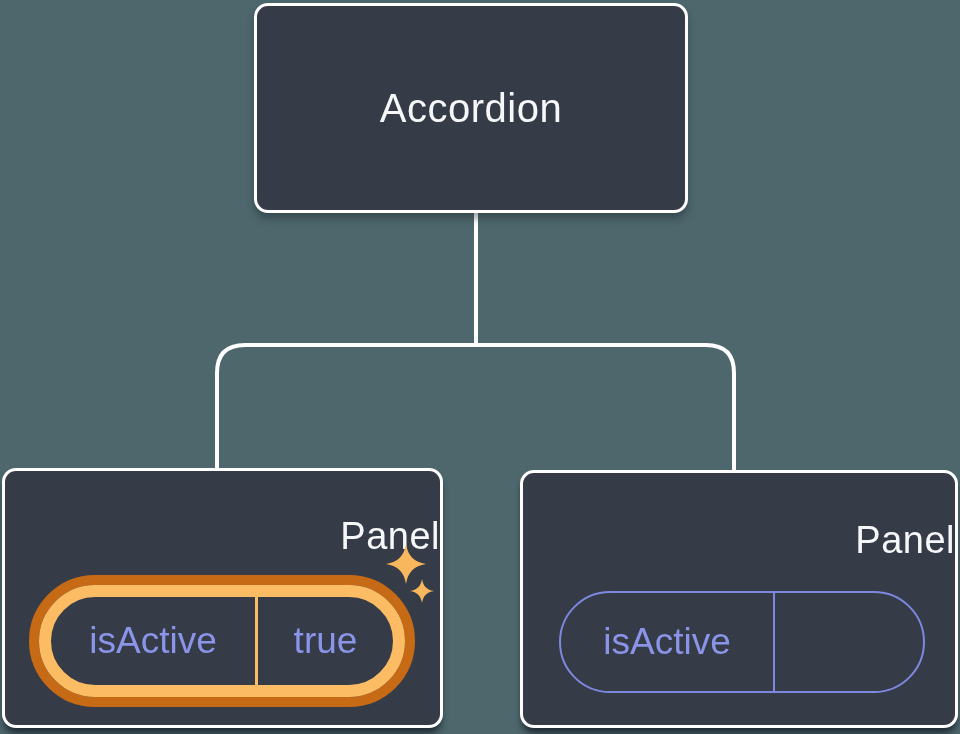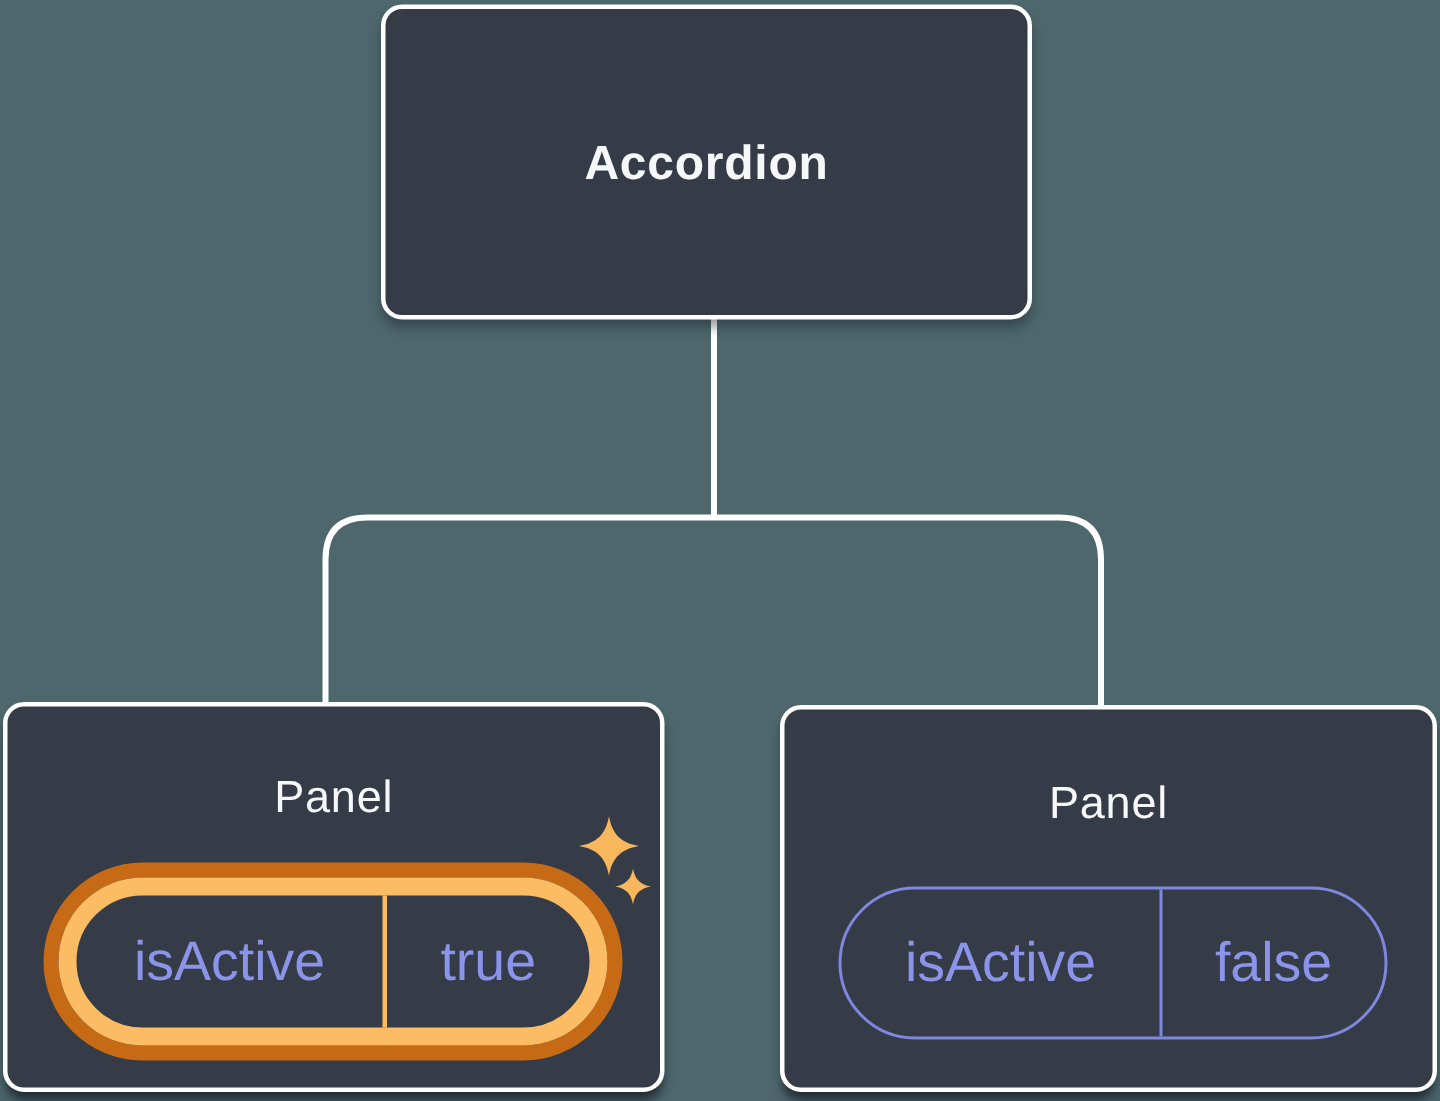--- a/index.html
+++ b/index.html
@@ -30,30 +30,30 @@
     border-radius:14px;
     box-sizing:border-box;
   }
   .node-root{
     left:254px;top:3px;width:434px;height:210px;
     display:flex;align-items:center;justify-content:center;
     box-shadow:0 6px 8px -1px rgba(24,30,40,0.45);
   }
   .node-title{
     color:var(--title-color);
-    font-size:32px;font-weight:700;letter-spacing:0.5px;
+    font-size:40px;font-weight:400;letter-spacing:0.5px;
   }
   .node-panel{
     box-shadow:0 7px 7px -2px rgba(24,30,40,0.85);
   }
   .node-panel-left{left:2px;top:468px;width:441px;height:260px;}
   .node-panel-right{left:520px;top:470px;width:438px;height:258px;}
   .panel-title{
-    position:absolute;left:0;right:0;text-align:center;
-    color:var(--title-color);font-size:30px;font-weight:500;letter-spacing:0.5px;
+    position:absolute;left:0;right:0;text-align:right;
+    color:var(--title-color);font-size:38px;font-weight:500;letter-spacing:0.5px;
   }
   .node-panel-left .panel-title{top:44px;}
   .node-panel-right .panel-title{top:46px;}
 
   
   .pill-active{
     position:absolute;left:24px;top:104px;
     width:386px;height:132px;
     border:10px solid var(--orange-dark);
     border-radius:999px;
@@ -112,21 +112,20 @@
         <div class="pill-cell pill-cell-value">true</div>
       </div>
     </div>
   </div>
 
   <div class="node node-panel node-panel-right">
     <div class="panel-title">Panel</div>
     <div class="pill-inactive">
       <div class="pill-cell pill-cell-name">isActive</div>
       <div class="pill-divider-purple"></div>
-      <div class="pill-cell pill-cell-value">false</div>
     </div>
   </div>
 
   <svg class="sparkles" width="66" height="72" viewBox="0 0 66 72" aria-hidden="true">
     <path d="M28 4 C30 16 36 22 48 24 C36 26 30 32 28 44 C26 32 20 26 8 24 C20 22 26 16 28 4 Z" fill="#F8B75D"></path>
     <path d="M44 39 C45.2 46.2 48.8 49.8 56 51 C48.8 52.2 45.2 55.8 44 63 C42.8 55.8 39.2 52.2 32 51 C39.2 49.8 42.8 46.2 44 39 Z" fill="#F8B75D"></path>
   </svg>
 
 </div>
 

